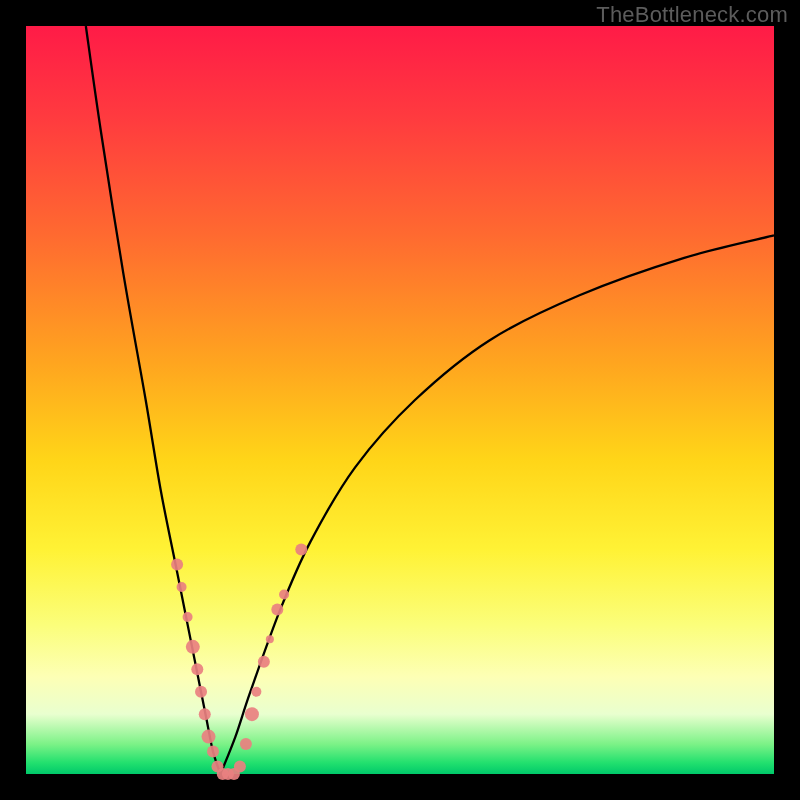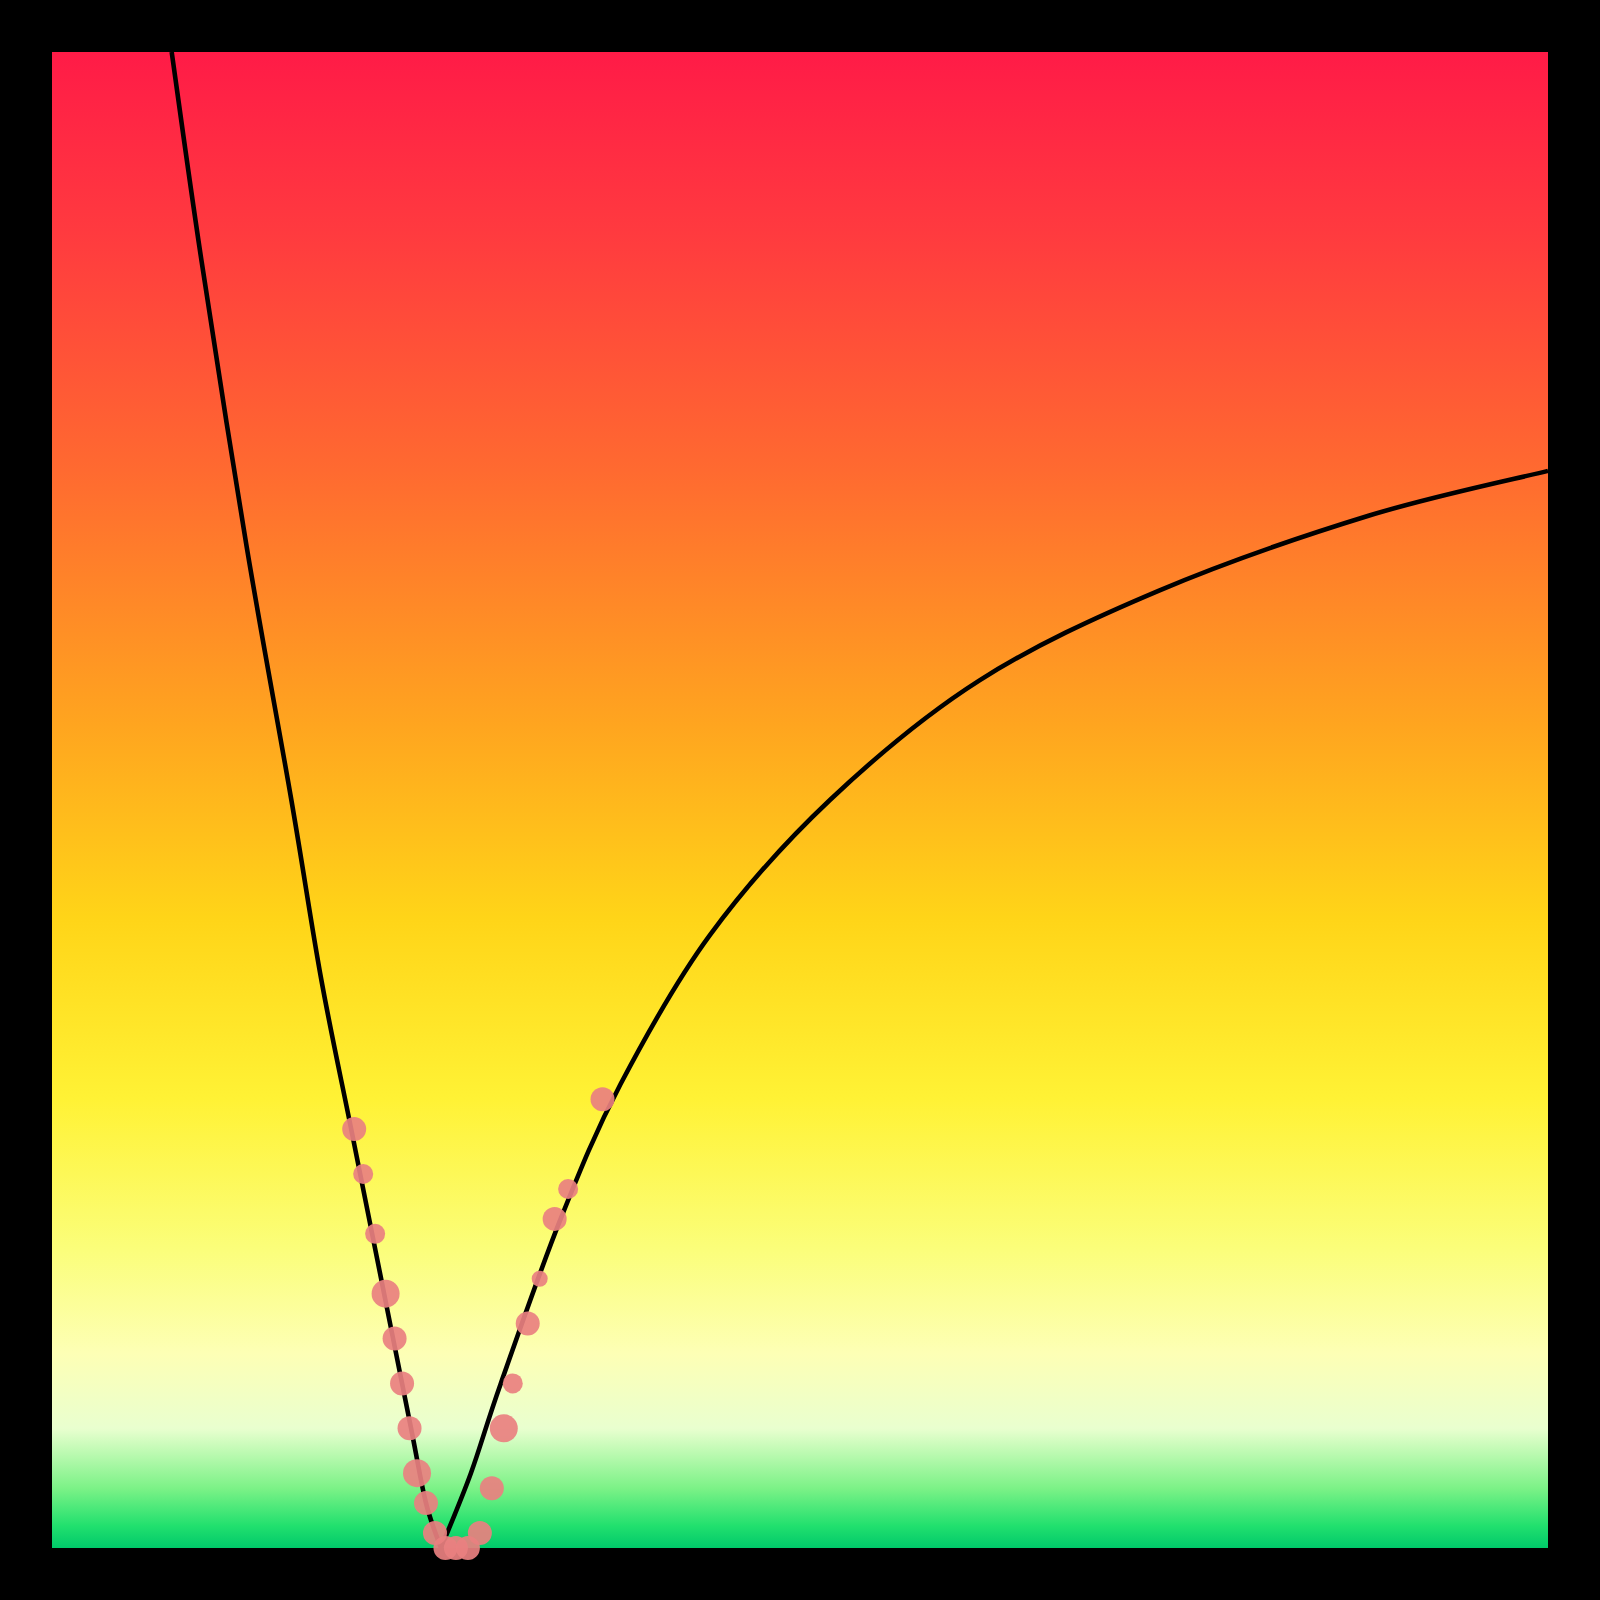--- a/index.html
+++ b/index.html
@@ -57,20 +57,21 @@
     width: 748px;
     height: 748px;
     overflow: visible;
   }
 </style>
 </head>
 <body>
 
 <div class="frame">
 
+  <div class="watermark">TheBottleneck.com</div>
 
   <div class="plot-area">
     <svg class="curves" viewBox="0 0 748 748" preserveAspectRatio="none">
       <path id="left-branch-path" fill="none" stroke="#000" stroke-width="2.3" d="M 59.84,0 C 62.333333333333336,17.453333333333337 68.56666666666666,63.580000000000034 74.8,104.72000000000003 C 81.03333333333333,145.86 89.76,201.95999999999998 97.24000000000001,246.83999999999997 C 104.72000000000001,291.71999999999997 113.44666666666667,337.8466666666667 119.68,374 C 125.91333333333334,410.1533333333333 129.6533333333333,436.3333333333333 134.64,463.76 C 139.62666666666667,491.18666666666667 144.61333333333332,513.6266666666666 149.6,538.56 C 154.58666666666667,563.4933333333333 159.57333333333332,588.4266666666667 164.56,613.36 C 169.54666666666668,638.2933333333333 175.77999999999997,669.46 179.51999999999998,688.16 C 183.26,706.8599999999999 184.50666666666666,715.5866666666666 187,725.56 C 189.49333333333334,735.5333333333333 193.23333333333335,744.26 194.48000000000002,748"></path>
       <path id="right-branch-path" fill="none" stroke="#000" stroke-width="2.3" d="M 194.48000000000002,748 C 196.97333333333336,741.7666666666667 204.45333333333338,724.3133333333334 209.44000000000003,710.6 C 214.42666666666668,696.8866666666667 216.92000000000002,686.9133333333334 224.4,665.72 C 231.88,644.5266666666666 244.3466666666667,608.3733333333334 254.32000000000002,583.44 C 264.29333333333335,558.5066666666667 271.77333333333337,539.8066666666667 284.24,516.12 C 296.70666666666665,492.43333333333334 311.6666666666667,465.00666666666666 329.12,441.32 C 346.5733333333333,417.6333333333333 366.52000000000004,395.1933333333333 388.96000000000004,374 C 411.40000000000003,352.8066666666667 436.3333333333333,331.61333333333334 463.76,314.16 C 491.18666666666667,296.7066666666667 521.1066666666667,282.99333333333334 553.52,269.28 C 585.9333333333333,255.56666666666663 625.8266666666667,241.85333333333332 658.24,231.88 C 690.6533333333333,221.90666666666667 733.04,213.18000000000004 748,209.44000000000005"></path>
       <g id="marker-layer">
           <circle cx="151.09599999999998" cy="538.56" r="6" fill="#e98080" fill-opacity="0.92"></circle>
           <circle cx="155.584" cy="561" r="5" fill="#e98080" fill-opacity="0.92"></circle>
           <circle cx="161.568" cy="590.9200000000001" r="5" fill="#e98080" fill-opacity="0.92"></circle>
           <circle cx="166.804" cy="620.84" r="7" fill="#e98080" fill-opacity="0.92"></circle>

